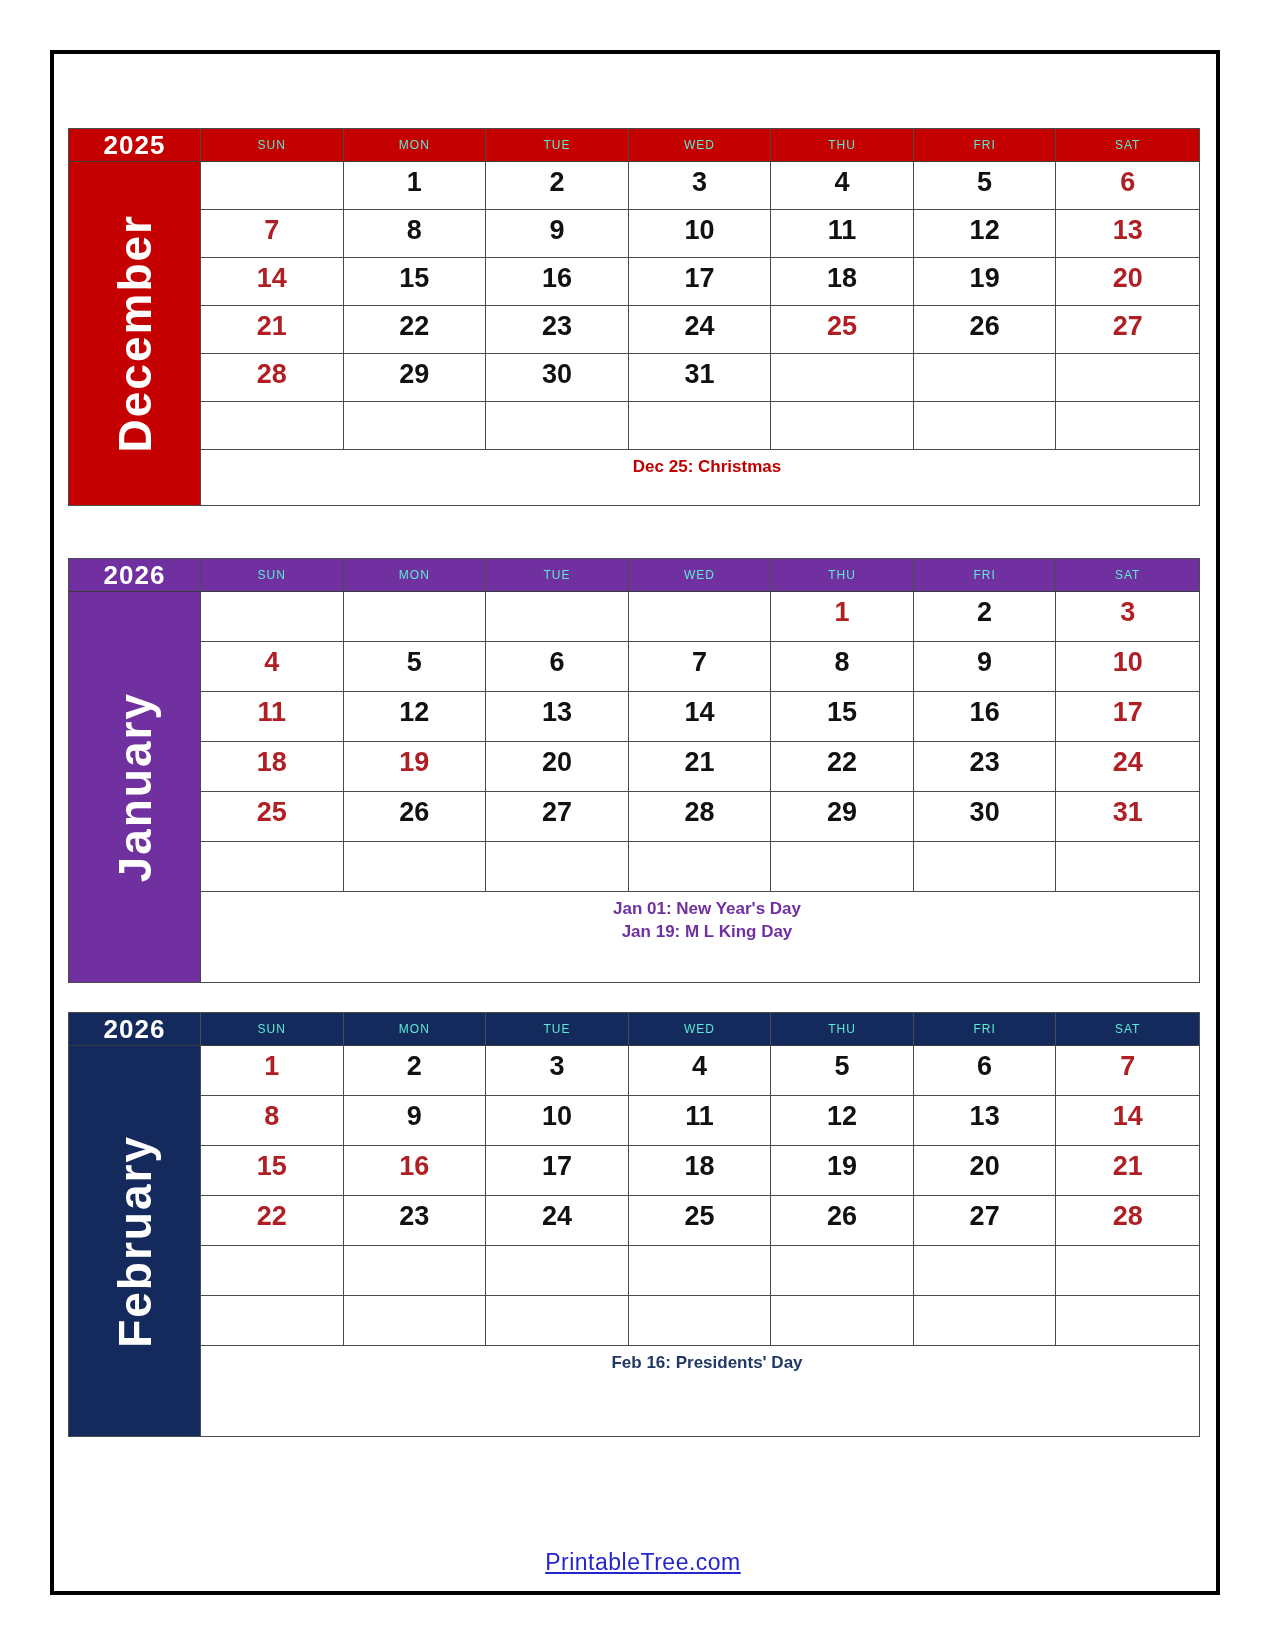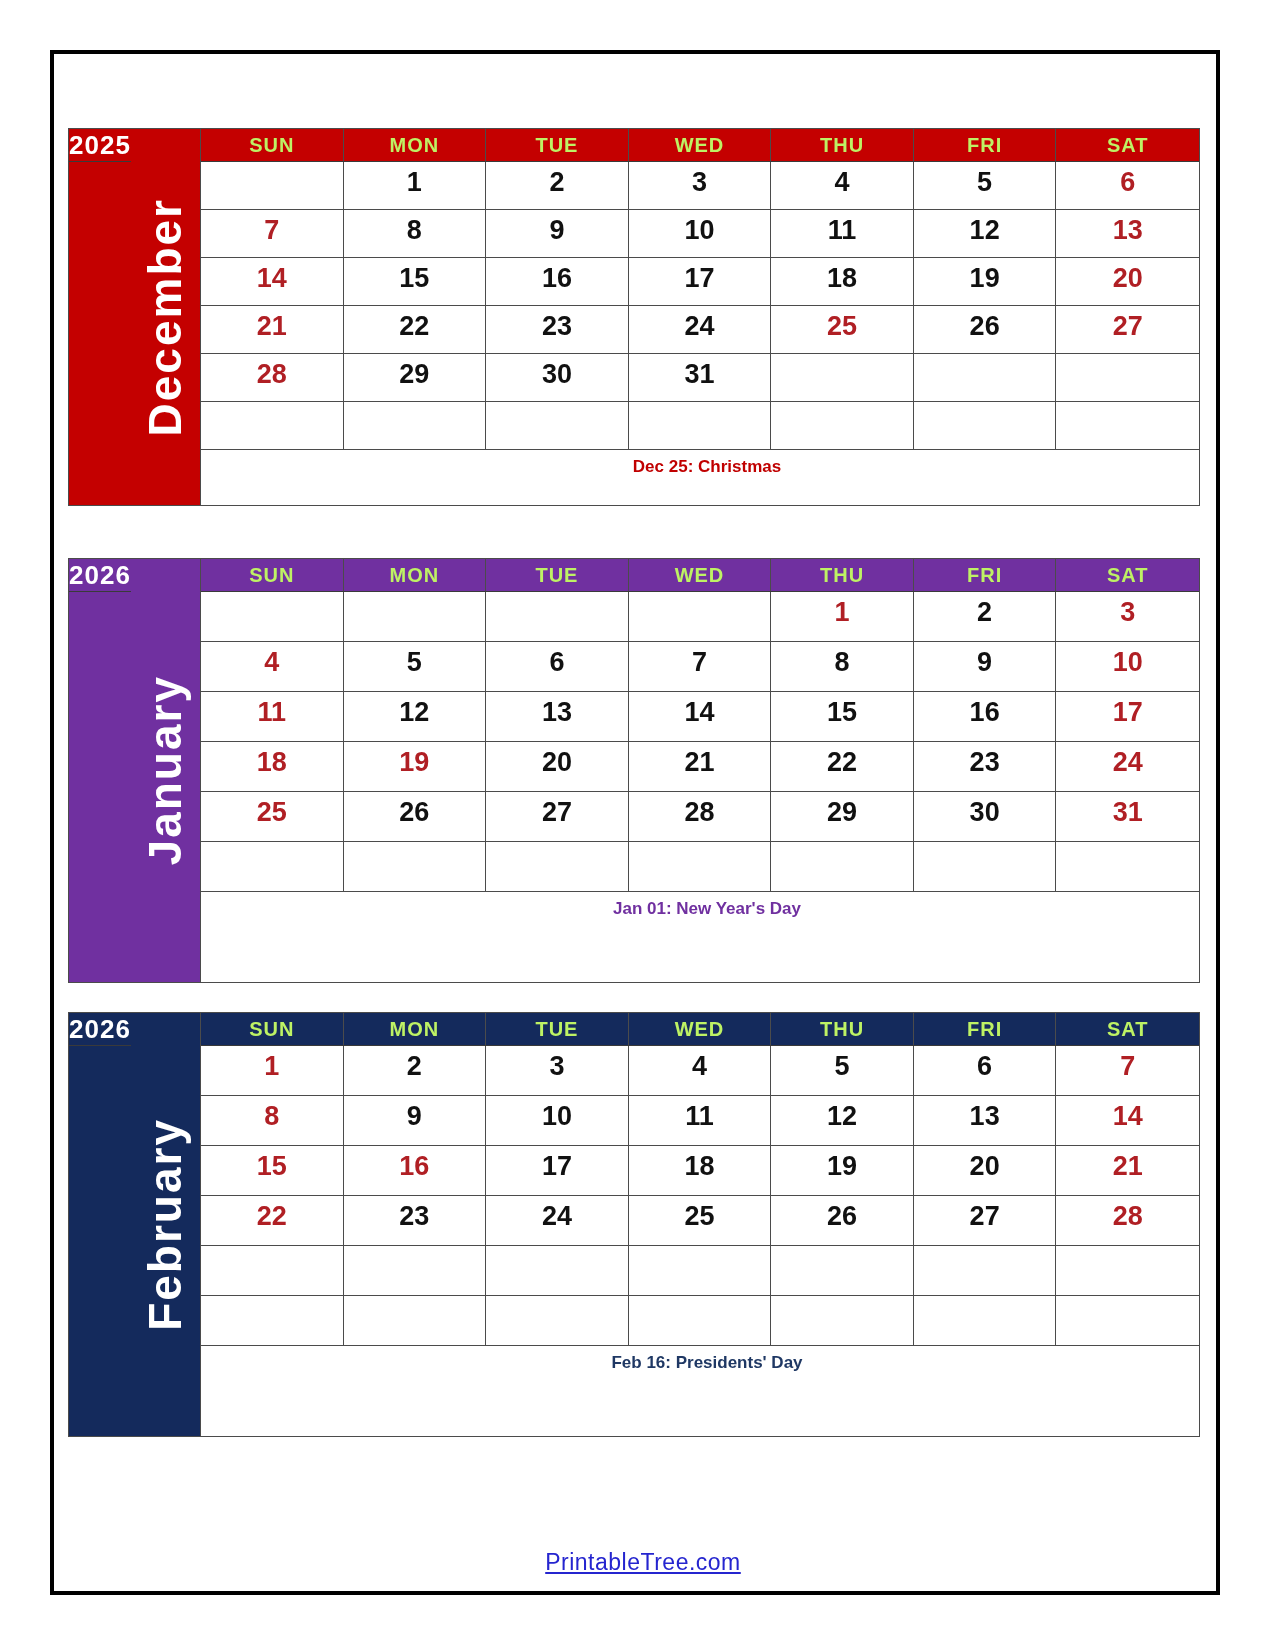--- a/index.html
+++ b/index.html
@@ -23,21 +23,21 @@
     width: 1132px;
     display: flex;
     border: 1px solid #4b4b4b;
     background: #ffffff;
   }
   .sidebar {
     width: 132px;
     flex: 0 0 132px;
     background: var(--accent);
     display: flex;
-    flex-direction: row;
+    flex-direction: column;
     border-right: 1px solid #4b4b4b;
     text-align: right;
   }
   .year-cell {
     height: 33px;
     display: flex;
     align-items: center;
     justify-content: center;
     color: #ffffff;
     font-weight: bold;
@@ -71,23 +71,23 @@
     display: grid;
     grid-template-columns: repeat(7, 1fr);
     height: 33px;
     background: var(--accent);
     border-bottom: 1px solid #3a3a3a;
   }
   .dow-cell {
     display: flex;
     align-items: center;
     justify-content: center;
-    color: #bef264;
-    font-weight: bold;
-    font-size: 20px;
+    color: #5eead4;
+    font-weight: normal;
+    font-size: 12px;
     letter-spacing: 1px;
     border-right: 1px solid #4b4b4b;
   }
   .dow-cell:nth-child(7n) { border-right: none; }
   .weeks {
     display: grid;
     grid-template-columns: repeat(7, 1fr);
     grid-auto-rows: var(--row-h);
   }
   .date-cell, .empty-cell {
@@ -385,20 +385,21 @@
           <div class="empty-cell"></div>
           <div class="empty-cell"></div>
           <div class="empty-cell"></div>
           <div class="empty-cell"></div>
           <div class="empty-cell"></div>
           <div class="empty-cell"></div>
           <div class="empty-cell"></div>
         </div>
       <div class="holidays">
           <div class="holiday-line">Jan 01: New Year's Day</div>
+          <div class="holiday-line">Jan 19: M L King Day</div>
         </div>
     </div>
   </section>
 
   <section class="month" style="top: 958px; --row-h: 50px; --footer-h: 90px; --accent: #142A5C; --holiday: #1F3864;">
     <div class="sidebar">
       <div class="year-cell">2026</div>
       <div class="month-name">
         <span>February</span>
       </div>

